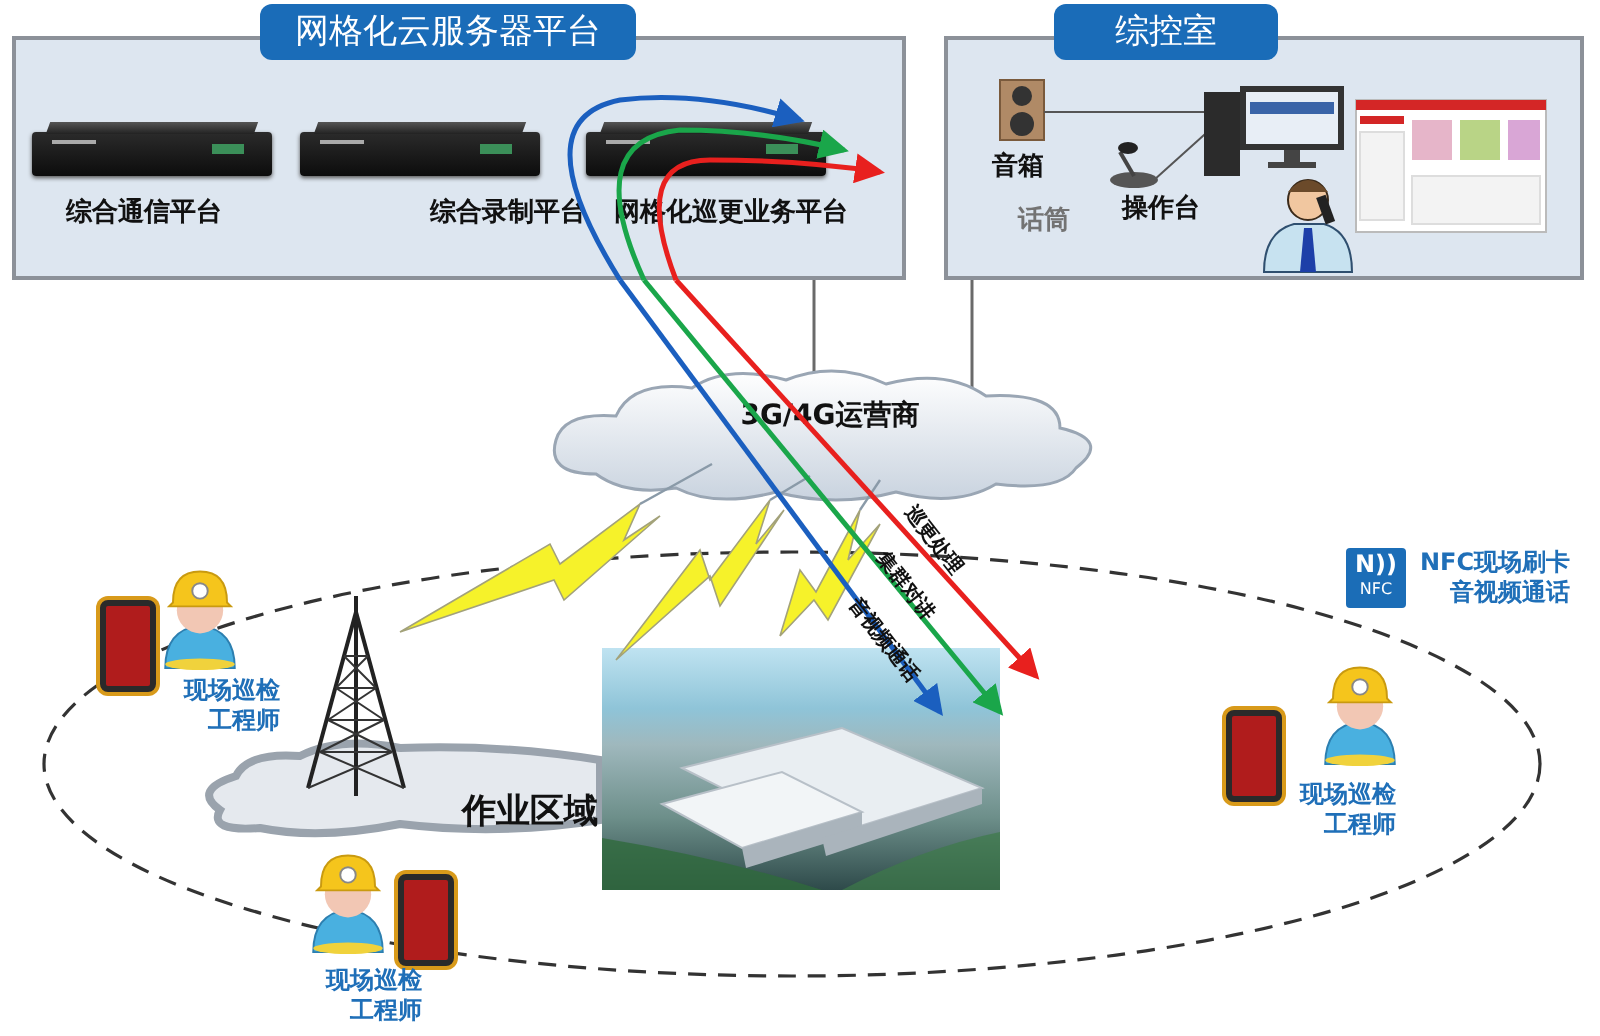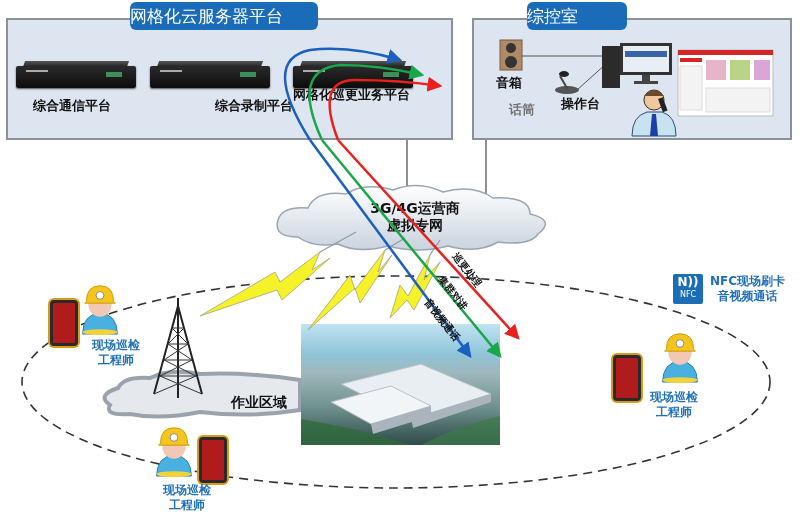--- a/index.html
+++ b/index.html
@@ -1,23 +1,23 @@
 <!DOCTYPE html>
 <html><head>
 <meta charset="utf-8">
 <style>
   html, body { margin: 0; padding: 0; background: #ffffff; }
   body { width: 800px; height: 518px; position: relative; overflow: hidden;
          font-family: "DejaVu Sans", "Liberation Sans", sans-serif; }
   .abs { position: absolute; }
   .panel { position: absolute; background: #dde6f0; border: 2px solid #8c9199; box-sizing: border-box; }
   .panel-title { position: absolute; background: #1a6cb8; color: #fff; font-size: 17px;
-                 text-align: left; border-radius: 6px; line-height: 28px; font-family: "DejaVu Serif", serif; }
+                 text-align: center; border-radius: 6px; line-height: 28px; font-family: "DejaVu Serif", serif; }
   .lbl { position: absolute; font-weight: bold; color: #111; font-size: 13px; white-space: nowrap; }
-  .blue-lbl { position: absolute; font-weight: bold; color: #1f6fb8; font-size: 12px; text-align: center; line-height: 15px; white-space: nowrap; }
+  .blue-lbl { position: absolute; font-weight: bold; color: #1f6fb8; font-size: 12px; text-align: right; line-height: 15px; white-space: nowrap; }
   .server { position: absolute; width: 120px; height: 22px; background: linear-gradient(#2b2b2b, #0c0c0c);
             border-radius: 2px; box-shadow: 0 1px 2px #555; }
   .server::before { content: ""; position: absolute; left: 8px; right: 8px; top: -5px; height: 6px;
             background: linear-gradient(#555, #222); transform: skewX(-20deg); }
   .server .lcd { position: absolute; right: 14px; top: 6px; width: 16px; height: 5px; background: #3b8f59; }
   .server .tag { position: absolute; left: 10px; top: 4px; width: 22px; height: 2px; background: #aaa; }
   .cloud-text { position: absolute; font-weight: bold; font-size: 14px; color: #111; text-align: center; line-height: 17px; }
   .arrow-lbl { position: absolute; font-weight: bold; font-size: 10px; color: #111; transform: rotate(52deg); transform-origin: left top; white-space: nowrap; }
   .nfc-box { position: absolute; width: 30px; height: 30px; background: #1b6db7; border-radius: 2px; color: #fff; text-align: center; }
   .worker { position: absolute; width: 40px; height: 56px; }
@@ -40,24 +40,24 @@
     <div class="tag"></div>
     <div class="lcd"></div>
   </div>
 <div class="server" style="left:293px;top:66px;">
     <div class="tag"></div>
     <div class="lcd"></div>
   </div>
 
 <div class="lbl" style="left:33px;top:97px;">综合通信平台</div>
 <div class="lbl" style="left:168px;top:97px;margin-left:47px;">综合录制平台</div>
-<div class="lbl" style="left:293px;top:86px;">网格化巡更业务平台</div>
+<div class="lbl" style="left:293px;top:97px;padding-left:14px;">网格化巡更业务平台</div>
 
 <div class="panel" style="left:472px;top:18px;width:320px;height:122px;"></div>
-<div class="panel-title" style="left:527px;top:2px;width:100px;">综控室</div>
+<div class="panel-title" style="left:527px;top:2px;width:112px;">综控室</div>
 
 <svg class="abs" style="left:472px;top:18px;" width="320" height="122">
 
   <g>
     <rect x="28" y="22" width="22" height="30" fill="#b08a66" stroke="#7a5a3c"></rect>
     <circle cx="39" cy="30" r="5" fill="#333"></circle>
     <circle cx="39" cy="44" r="6" fill="#333"></circle>
   </g>
   <line x1="50" y1="38" x2="135" y2="38" stroke="#555" stroke-width="1"></line>
 
@@ -109,29 +109,28 @@
   <defs>
     <linearGradient id="cg" x1="0" y1="0" x2="0" y2="1">
       <stop offset="0" stop-color="#ffffff"></stop>
       <stop offset="1" stop-color="#c9d3df"></stop>
     </linearGradient>
   </defs>
   <path d="M30 55 Q5 55 10 38 Q14 24 40 26 Q48 8 78 12 Q96 0 125 8 Q150 -2 175 10 Q205 2 225 16 Q262 14 262 32 Q288 38 270 52 Q262 64 230 60 Q210 72 180 64 Q150 72 120 64 Q90 72 70 62 Q45 66 30 55 Z" fill="url(#cg)" stroke="#9aa6b4" stroke-width="1.5"></path>
 </svg>
 <div class="cloud-text" style="left:355px;top:200px;width:120px;">
   <div>3G/4G运营商</div>
-  <div>虚拟专网</div>
 </div>
 
 <svg class="abs" style="left:0;top:0;" width="800" height="518">
   <ellipse cx="396" cy="382" rx="374" ry="106" fill="none" stroke="#333" stroke-width="1.6" stroke-dasharray="9 6"></ellipse>
 
   <path d="M110 405 Q96 395 118 388 Q124 376 150 378 Q170 368 200 374 Q250 372 300 380 L300 410 Q250 418 200 412 Q160 420 130 414 Q104 416 110 405 Z" fill="#e5e9ee" stroke="#9aa3ad" stroke-width="4"></path>
 </svg>
-<div class="lbl" style="left:231px;top:394px;font-size:14px;">作业区域</div>
+<div class="lbl" style="left:231px;top:394px;font-size:17px;">作业区域</div>
 
 <div class="photo">
   <svg width="199" height="121">
     <polygon points="40,60 120,40 190,70 110,95" fill="#e9eef2" stroke="#b8c0c8"></polygon>
     <polygon points="30,78 90,62 130,82 70,100" fill="#f2f5f7" stroke="#b8c0c8"></polygon>
     <polygon points="70,100 130,82 130,92 72,110" fill="#aab4bc"></polygon>
     <polygon points="110,95 190,70 190,78 112,104" fill="#aab4bc"></polygon>
     <path d="M0 95 Q60 105 110 121 L0 121 Z" fill="#2f6a3c" opacity="0.8"></path>
     <path d="M120 121 Q160 100 199 92 L199 121 Z" fill="#3d7a48" opacity="0.7"></path>
   </svg>

